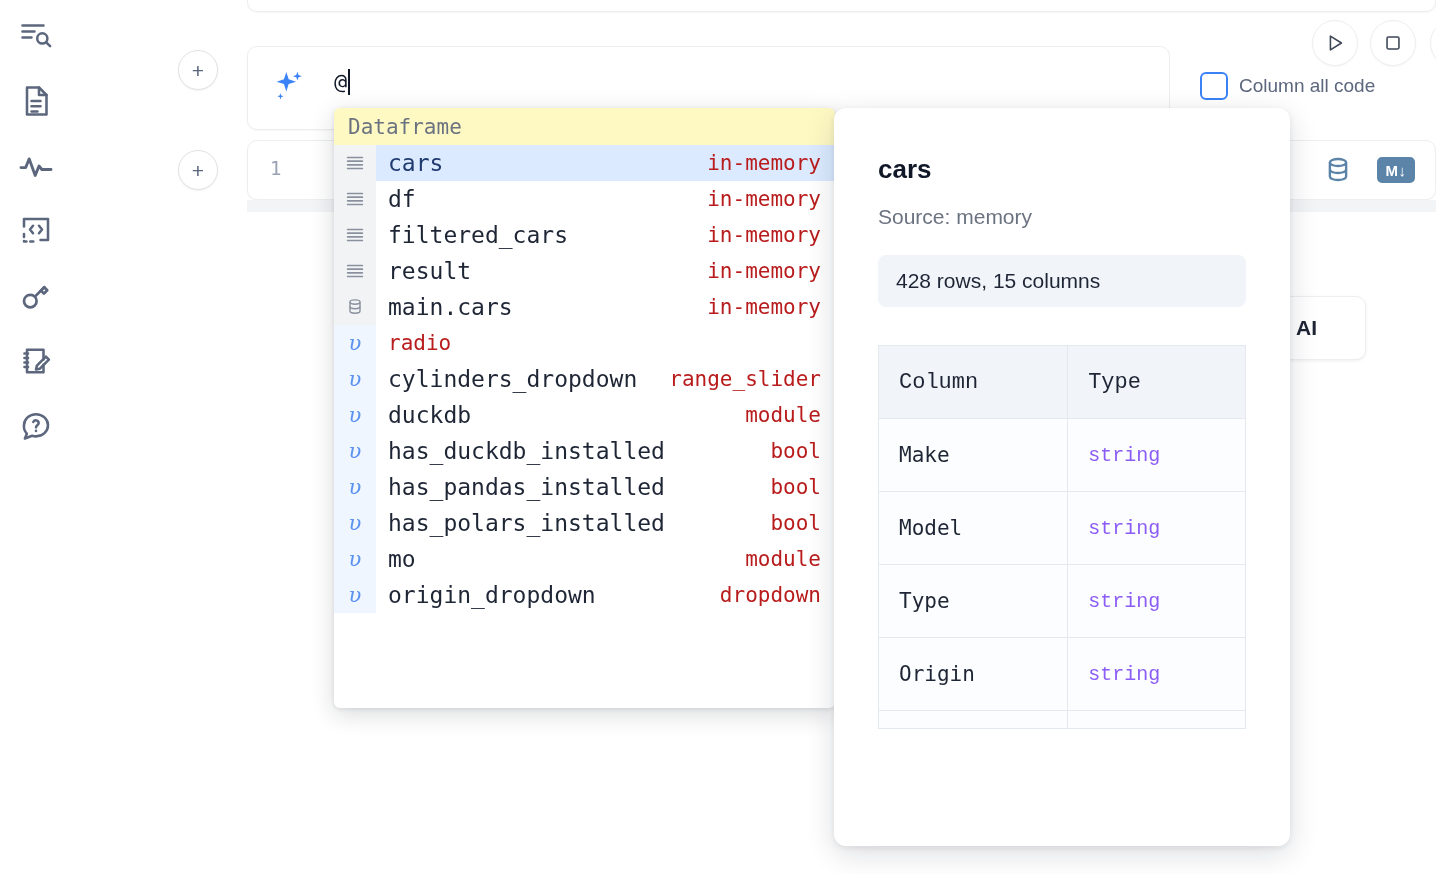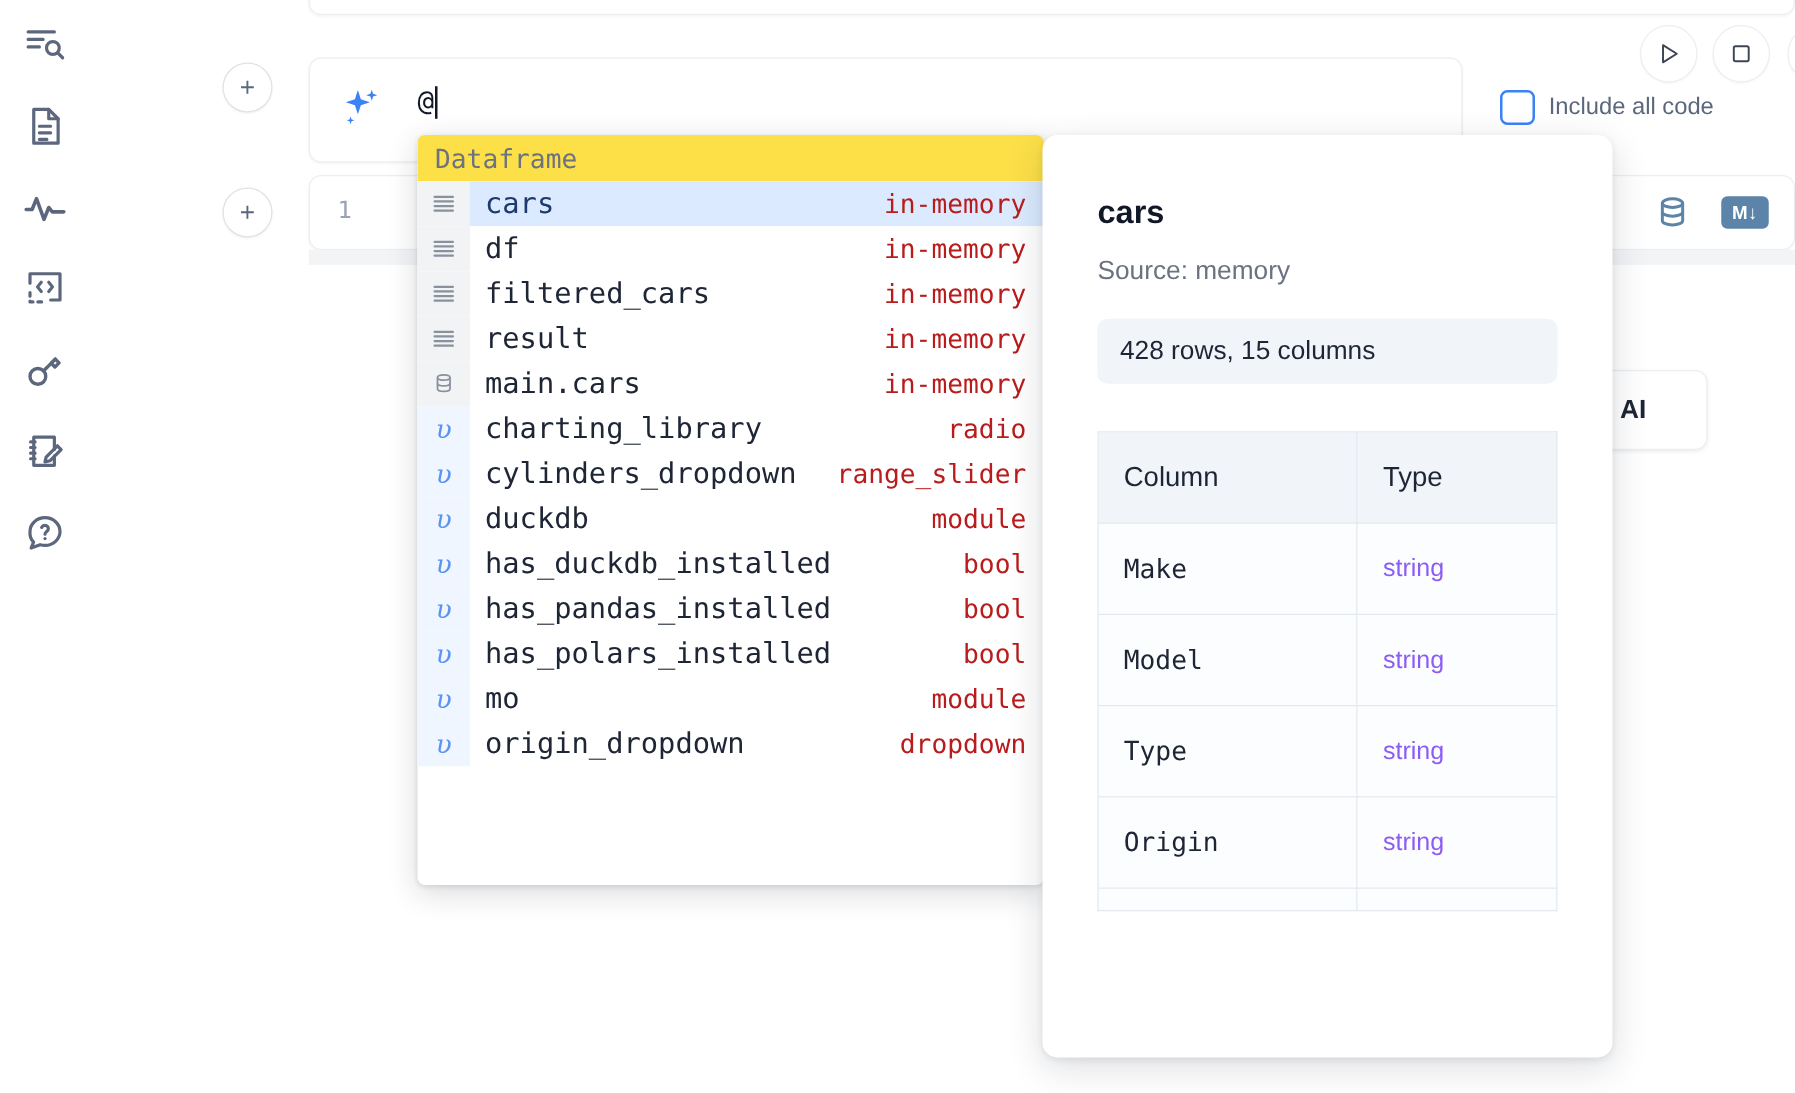--- a/index.html
+++ b/index.html
@@ -114,21 +114,21 @@
   }
 
   
   .ac {
     position: absolute; left: 334px; top: 108px; width: 501px; height: 600px;
     background: #fff; border-radius: 6px; overflow: hidden;
     box-shadow: 0 6px 24px rgba(16,24,40,.16), 0 1px 4px rgba(16,24,40,.10);
     font-family: "DejaVu Sans Mono", monospace;
   }
   .ac-section {
-    height: 37px; background: #fde047; display: flex; align-items: center;
+    height: 37px; background: #fef9c3; display: flex; align-items: center;
     padding-left: 14px; font-size: 21px; color: #6b7280;
   }
   .ac-row {
     height: 36px; display: flex; align-items: center; background: #fff;
     cursor: pointer; position: relative;
   }
   .ac-row.sel .ac-name-wrap { background: #dbeafe; }
   .ac-gutter {
     flex: 0 0 42px; height: 36px; display: flex; align-items: center; justify-content: center;
     background: #f1f3f5; color: #8a919e;
@@ -153,21 +153,21 @@
     padding: 46px 44px 0 44px;
   }
   .docs-title { font-size: 26px; font-weight: 700; color: #101828; }
   .docs-source { margin-top: 20px; font-size: 21px; color: #6b7280; }
   .docs-badge {
     margin-top: 26px; background: #f1f4f9; border-radius: 8px;
     padding: 14px 18px; font-size: 21px; color: #1e2535;
   }
   .docs-table { margin-top: 38px; width: 368px; border-collapse: collapse; }
   .docs-table th, .docs-table td {
-    border: 1px solid #e4e9f0; padding: 0 20px; height: 73px; text-align: left;
+    border: 1px solid #e4e9f0; padding: 0 20px; height: 73px; text-align: left; font-family: Liberation Mono, monospace;
   }
   .docs-table th { background: #f1f4f9; font-weight: 400; font-size: 22px; color: #1e2535; }
   .docs-table td.colname {
     font-family: "DejaVu Sans Mono", monospace; font-size: 21px; color: #1e2535;
     background: #fcfdfe;
     margin-left: 32px;
   }
   .docs-table td.coltype { font-size: 20px; color: #8b5cf6; background: #fcfdfe; }
   .docs-table tr.partial td { height: 18px; }
 </style>
@@ -258,21 +258,21 @@
     <div class="circ-btn">
       <svg width="22" height="22" viewBox="0 0 24 24" fill="none" stroke="currentColor" stroke-width="1.7">
         <rect x="5.5" y="5.5" width="13" height="13" rx="1.5"></rect>
       </svg>
     </div>
     <div class="circ-btn third"></div>
   </div>
 
   <div class="include-row">
     <span class="cb"></span>
-    <span class="include-label">Include all code</span>
+    <span class="include-label">Column all code</span>
   </div>
 
   <div class="code-cell">
     <span class="gutter-num">1</span>
     <div class="cell-icons">
       <span class="cell-icon">
         <svg width="30" height="30" viewBox="0 0 24 24" fill="none" stroke="currentColor" stroke-width="1.9">
           <ellipse cx="12" cy="6" rx="6.5" ry="2.8"></ellipse>
           <path d="M5.5 6v5.6c0 1.55 2.9 2.8 6.5 2.8s6.5-1.25 6.5-2.8V6"></path>
           <path d="M5.5 11.6v5.6c0 1.55 2.9 2.8 6.5 2.8s6.5-1.25 6.5-2.8v-5.6"></path>
@@ -344,21 +344,20 @@
         <div class="ac-name-wrap">
           <span class="ac-name">main.cars</span>
           <span class="ac-type">in-memory</span>
         </div>
       </div>
       <div class="ac-row">
         <div class="ac-gutter var">
           <span class="vglyph">υ</span>
         </div>
         <div class="ac-name-wrap">
-          <span class="ac-name">charting_library</span>
           <span class="ac-type">radio</span>
         </div>
       </div>
       <div class="ac-row">
         <div class="ac-gutter var">
           <span class="vglyph">υ</span>
         </div>
         <div class="ac-name-wrap">
           <span class="ac-name">cylinders_dropdown</span>
           <span class="ac-type">range_slider</span>

